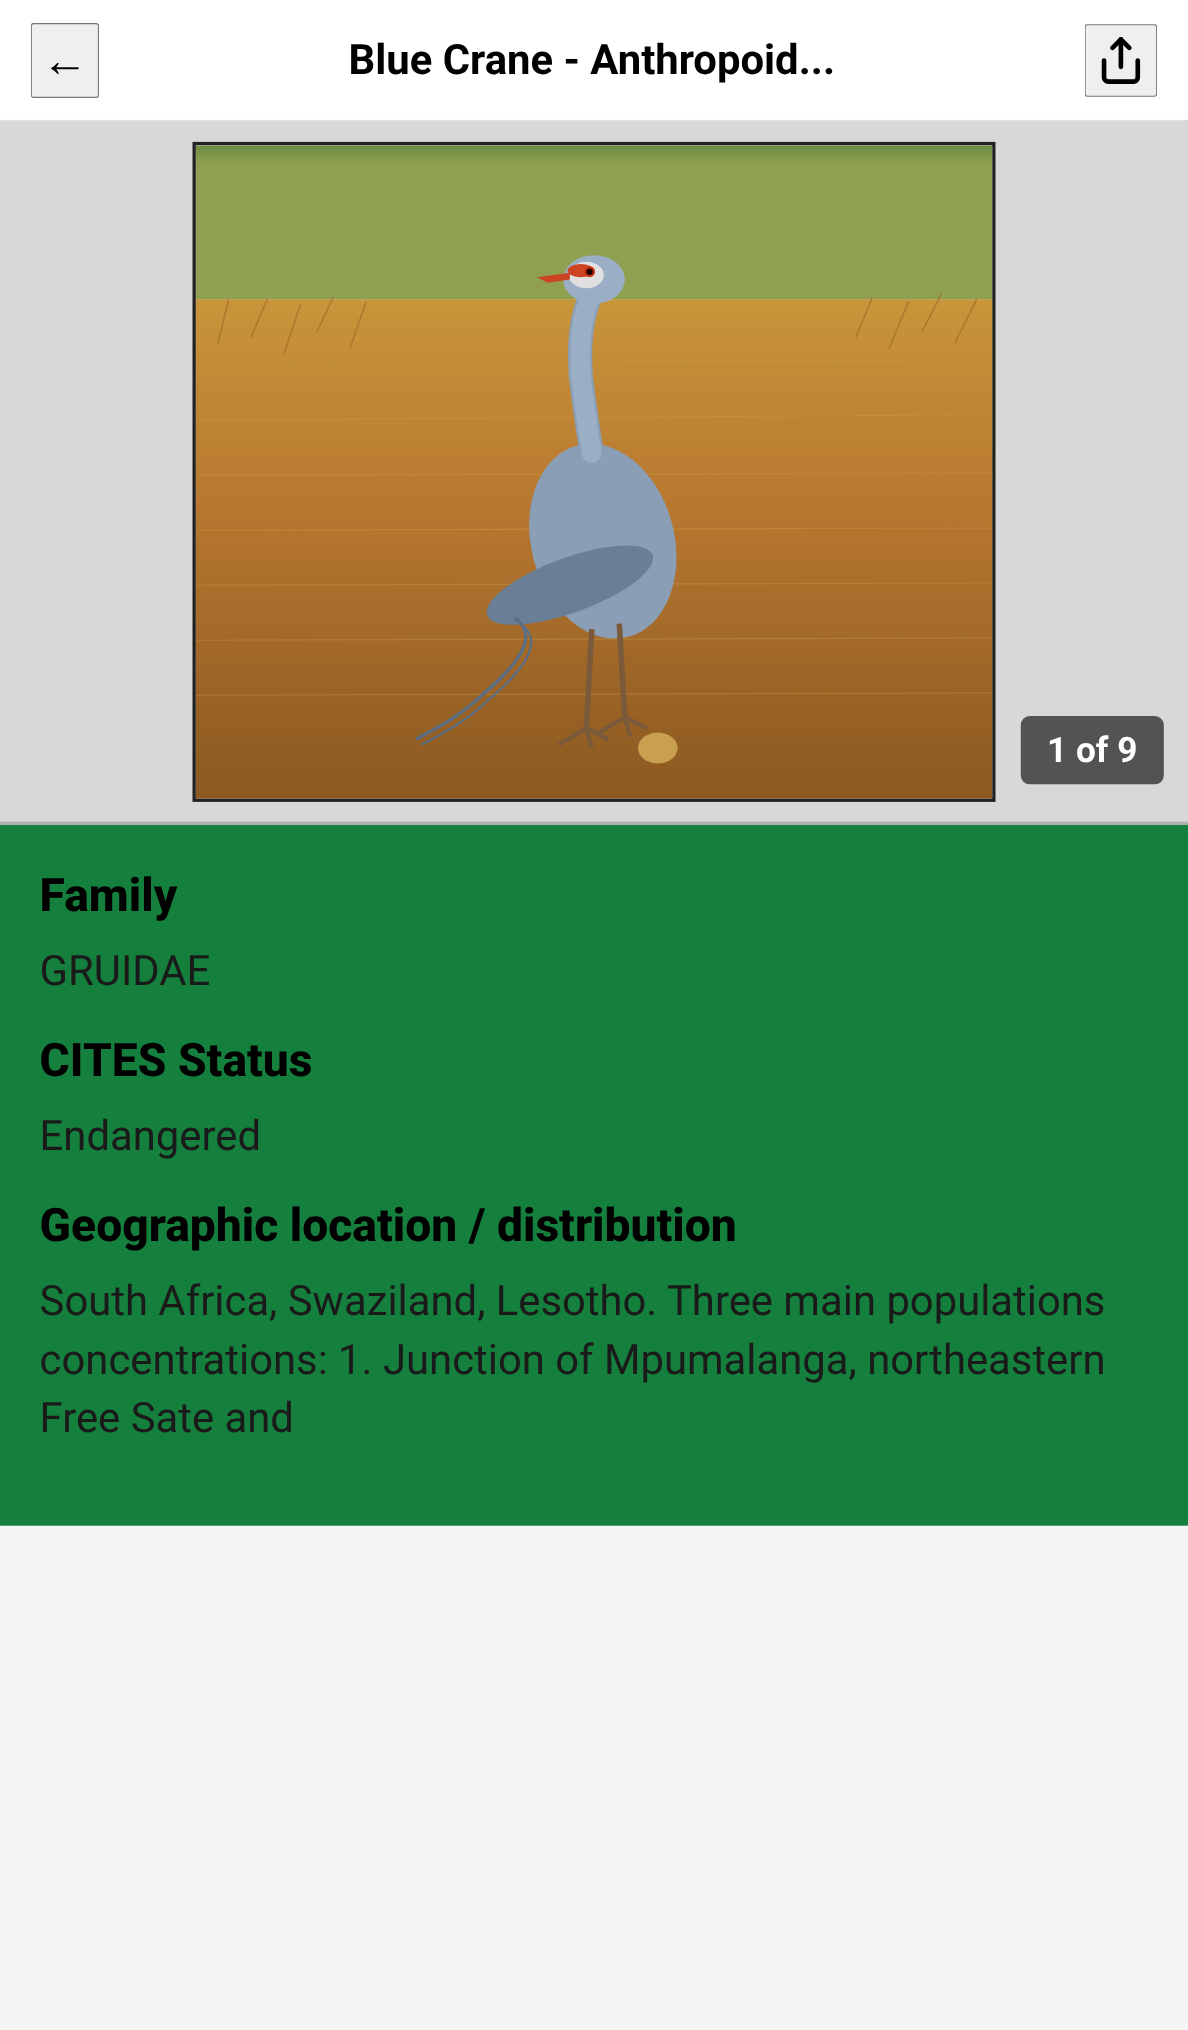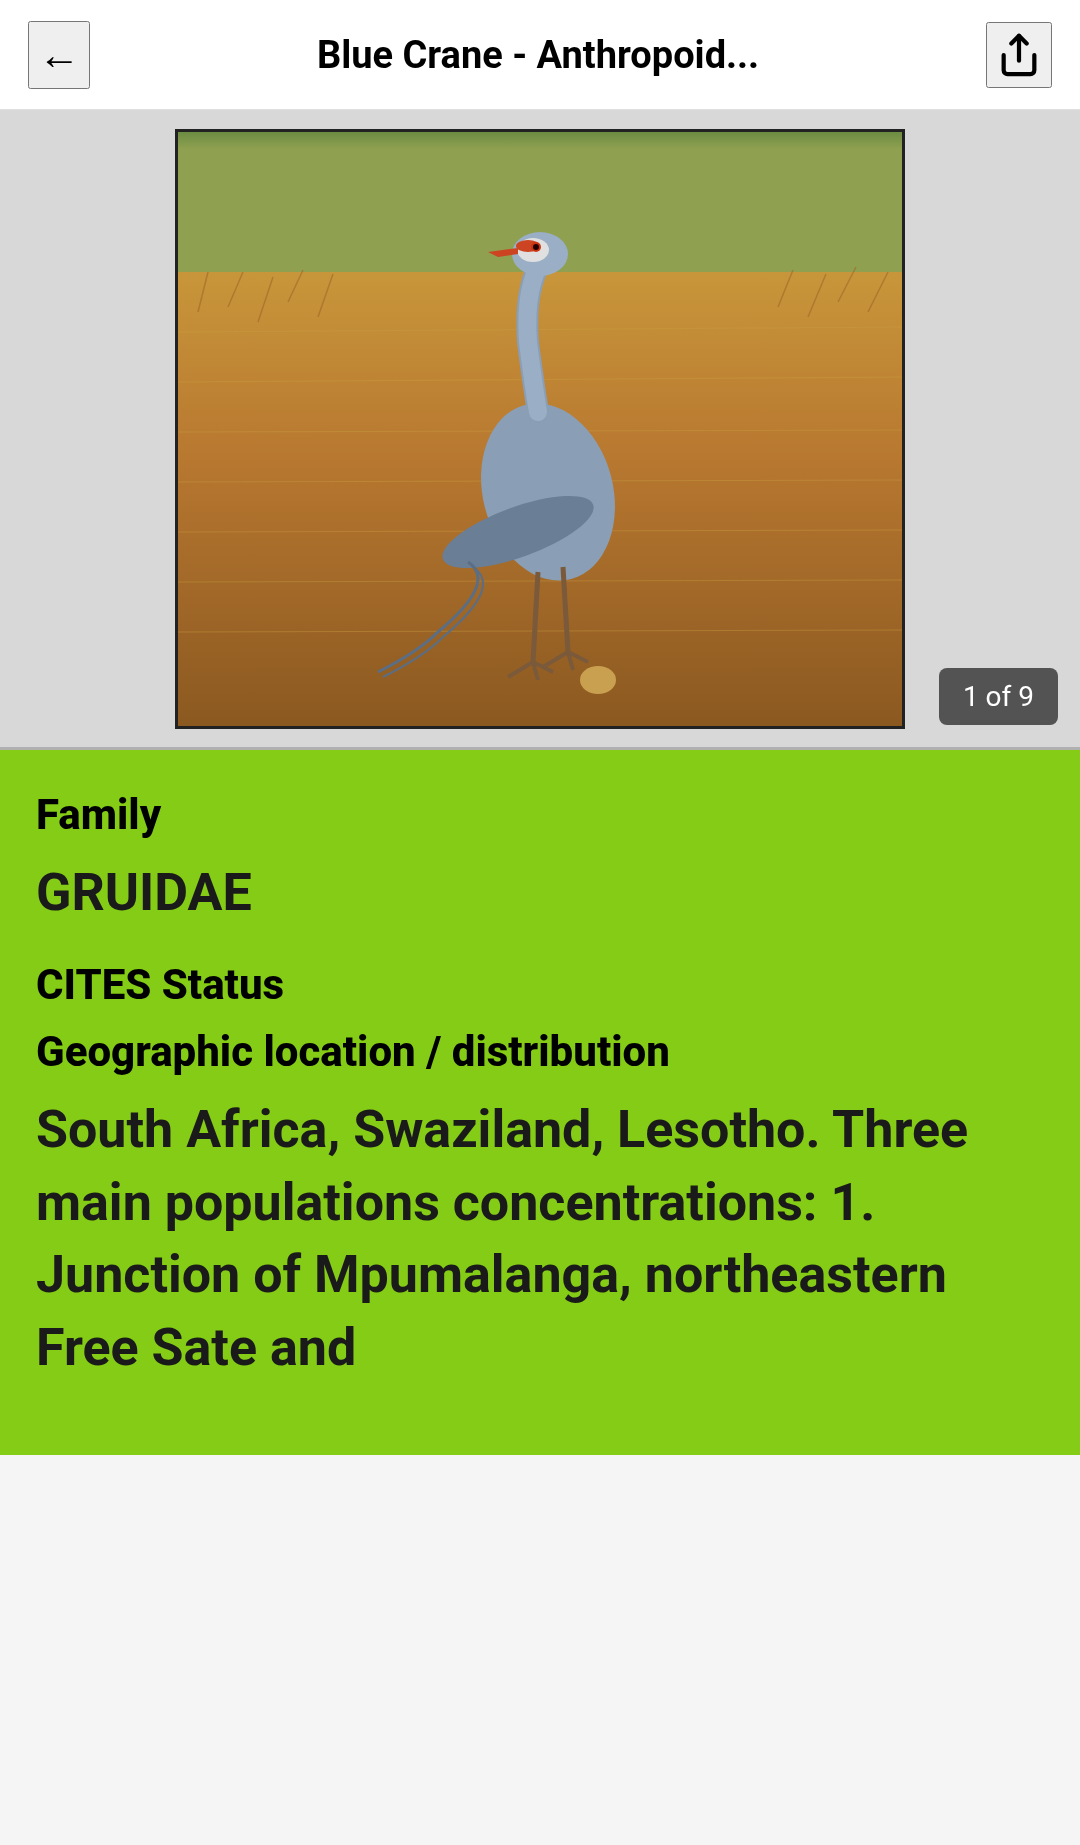--- a/index.html
+++ b/index.html
@@ -70,51 +70,51 @@
 
     .gallery-image-container {
       width: 730px;
       height: 600px;
       overflow: hidden;
       border: 3px solid #222;
     }
 
     .image-counter {
       position: absolute;
-      bottom: 22px;
+      bottom: 34px;
       right: 22px;
       background: rgba(60, 60, 60, 0.85);
       color: #ffffff;
-      font-size: 28px;
-      font-weight: 400;
+      font-size: 32px;
+      font-weight: 700;
       padding: 12px 24px;
       border-radius: 8px;
     }
 
     
     .content {
-      background: #84cc16;
+      background: #15803d;
       padding: 40px 36px;
     }
 
     .section-label {
       font-size: 42px;
       font-weight: 800;
       color: #000;
       margin-bottom: 18px;
       margin-top: 40px;
     }
 
     .section-label:first-child {
       margin-top: 0;
     }
 
     .section-value {
-      font-size: 52px;
-      font-weight: 700;
+      font-size: 38px;
+      font-weight: 400;
       color: #1a1a1a;
       margin-bottom: 30px;
       line-height: 1.4;
     }
   </style>
 </head>
 <body>
 
 <div class="header">
   <button class="header-back-btn">
@@ -212,20 +212,21 @@
 
 <div class="content">
 
   <div>
     <div class="section-label">Family</div>
     <div class="section-value">GRUIDAE</div>
   </div>
 
   <div>
     <div class="section-label">CITES Status</div>
+    <div class="section-value">Endangered</div>
   </div>
 
 
   <div>
     <div class="section-label">Geographic location / distribution</div>
     <div class="section-value">South Africa, Swaziland, Lesotho. Three main populations concentrations: 1. Junction of Mpumalanga, northeastern Free Sate and</div>
   </div>
 
 </div>
 

